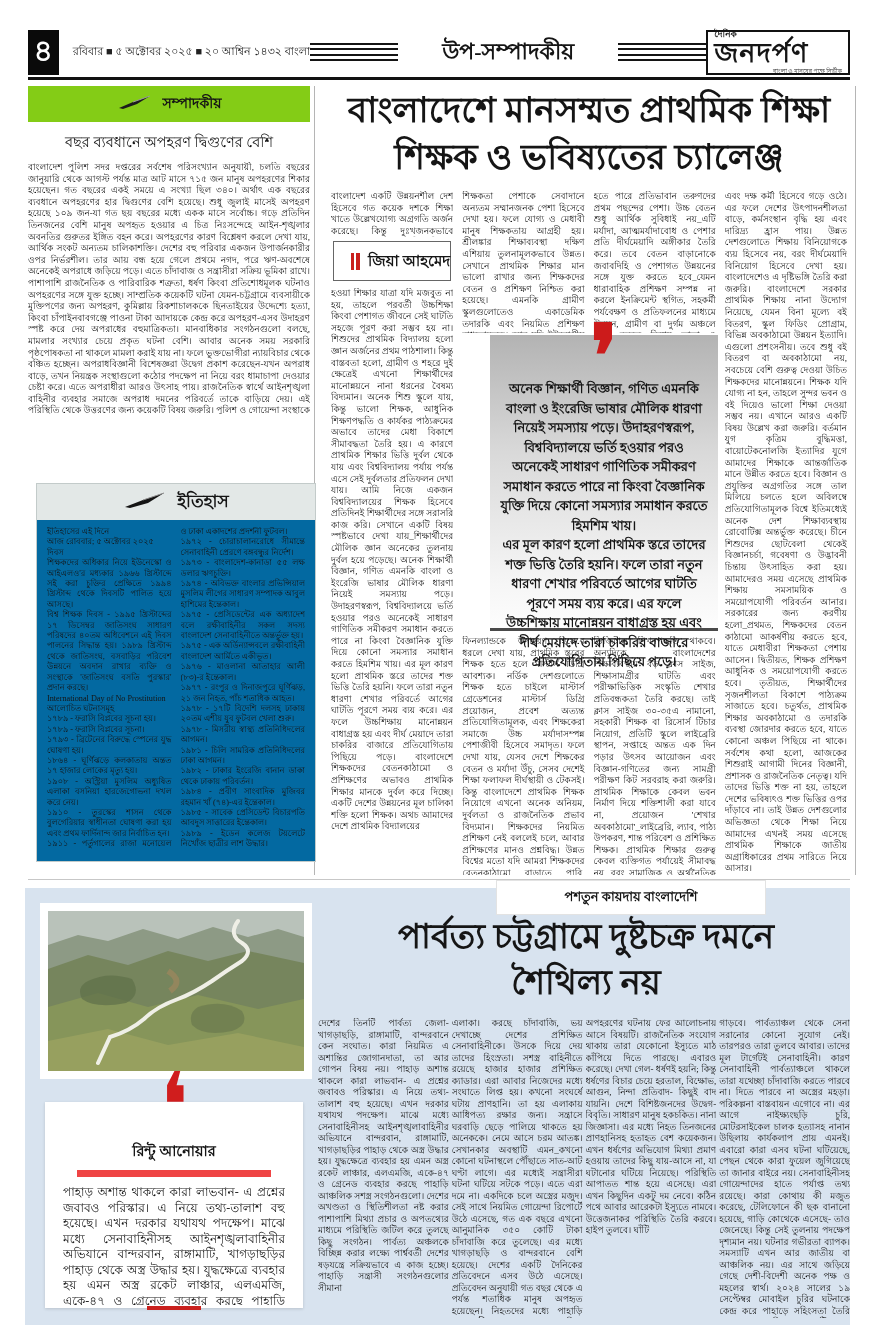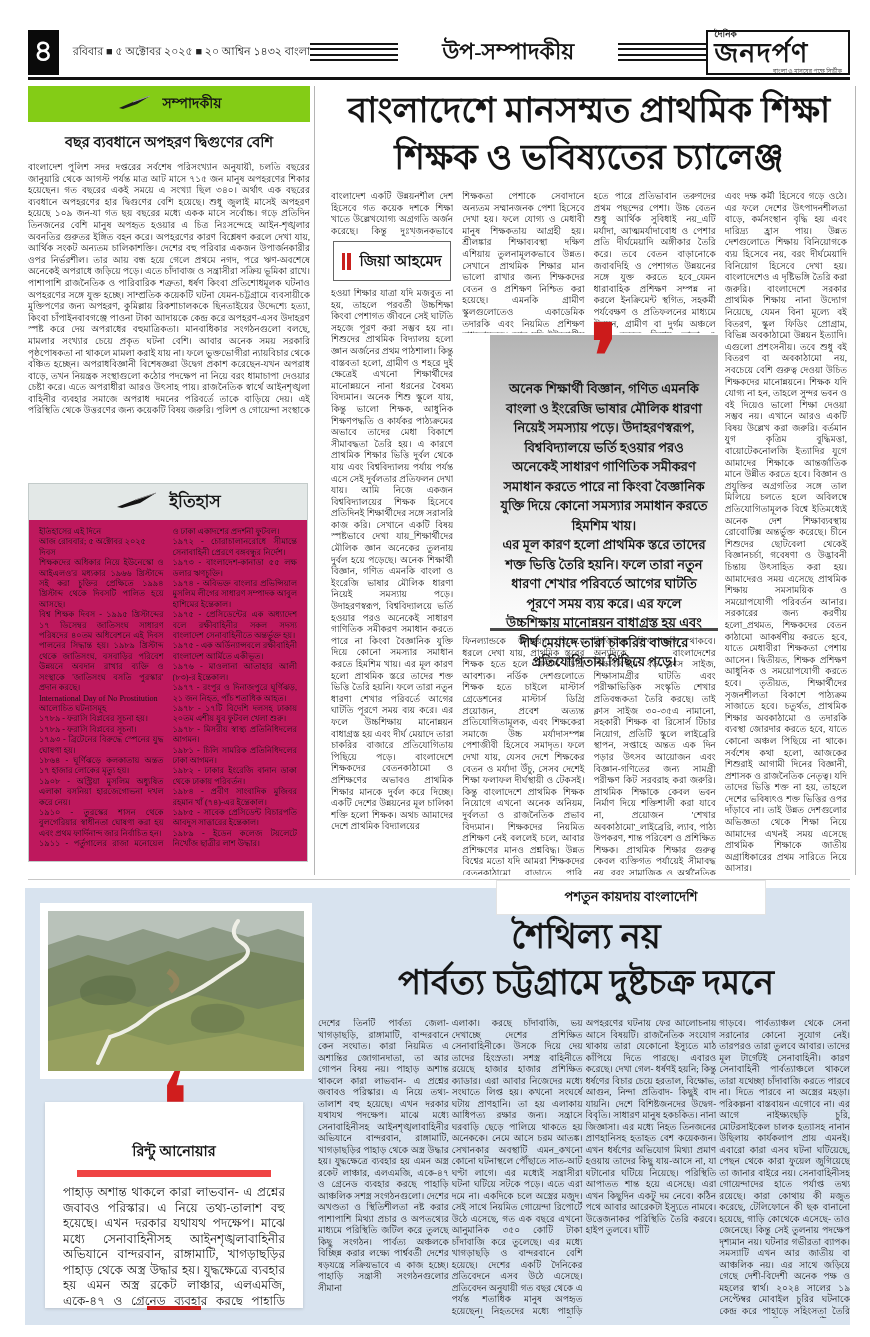--- a/index.html
+++ b/index.html
@@ -20,21 +20,21 @@
   .logo-tag{font-size:6px;text-align:right;color:#333;line-height:1;}
   .header-rule{position:absolute;left:28px;top:77px;width:822px;height:3px;background:#111;}
   .vrule{position:absolute;width:1px;background:#b5b5b5;top:86px;height:789px;}
   .vrule.left{left:314px;} .vrule.right{left:855px;}
   .divider{position:absolute;left:28px;top:879px;width:822px;height:1px;background:#c7c7c7;}
 
   
   .editorial{position:absolute;left:28px;top:86px;width:282px;}
   .ed-head{height:36px;display:flex;align-items:center;justify-content:center;gap:10px;
            font-size:14px;font-weight:bold;}
-  .ed-kicker{margin-top:9px;font-size:14.5px;font-weight:bold;text-align:center;}
+  .ed-kicker{margin-top:9px;font-size:14.5px;font-weight:normal;text-align:center;}
   .ed-headline{font-size:24px;font-weight:bold;text-align:center;line-height:1.22;margin-top:2px;}
   .body-sm{font-size:9px;line-height:11.6px;text-align:justify;}
   .ed-body{margin-top:7px;height:252px;overflow:hidden;}
 
   
   .history{position:absolute;left:28px;top:483px;width:280px;height:379px;
            border:1px solid #c3cbca;box-sizing:border-box;}
   .hist-head{height:36px;margin:0;display:flex;align-items:center;justify-content:center;gap:10px;
              font-size:17px;font-weight:bold;}
   .hist-cols{display:flex;gap:9px;padding:7px 10px;height:322px;overflow:hidden;}
@@ -42,21 +42,21 @@
   .hist-item{margin:0;}
 
   
   .ma-headline{position:absolute;left:330px;top:88px;width:518px;text-align:center;
                font-size:35px;font-weight:bold;line-height:1.33;}
   .ma-cols{position:absolute;left:331px;top:191px;width:516px;height:684px;display:flex;gap:9px;}
   .ma-col{flex:1;display:flex;flex-direction:column;overflow:hidden;}
   .blk{overflow:hidden;}
   .blk-a1{height:46px;}
   .byline-box{height:38px;border:1px solid #666;margin:4px 2px 7px;display:flex;align-items:center;
-              justify-content:center;gap:8px;font-size:15px;font-weight:bold;flex:none;}
+              justify-content:flex-end;gap:8px;font-size:15px;font-weight:bold;flex:none;}
   .red-bars{display:inline-block;width:9px;height:17px;
             background:linear-gradient(90deg,#c9201d 0 3.5px,#fff 3.5px 5.5px,#c9201d 5.5px 9px);}
   .blk-fill{flex:1;}
   .blk-a2{height:142px;}
   .q-spacer{height:303px;flex:none;}
 
   .pullquote{position:absolute;left:159px;top:144px;width:228px;height:296px;box-sizing:border-box;
              background:linear-gradient(180deg,#b3b3b3 0%,#d9d9d9 40%,#f6f6f6 85%,#fdfdfd 100%);
              border-bottom:3px solid #4a4a4a;text-align:center;padding:44px 10px 0;
              font-weight:bold;font-size:13px;line-height:1.5;}
@@ -116,21 +116,21 @@
             <path d="M2 14 L16 8 L33 2 L20 10 L6 15 Z" fill="#1c1c1c"></path>
             <path d="M16 8 L33 2" stroke="#9a9a9a" stroke-width="1" fill="none"></path>
           </svg>
       </span>
       <span>সম্পাদকীয়</span>
     </div>
     <div class="ed-kicker">বছর ব্যবধানে অপহরণ দ্বিগুণের বেশি</div>
     <div class="ed-body body-sm">বাংলাদেশ পুলিশ সদর দপ্তরের সর্বশেষ পরিসংখ্যান অনুযায়ী, চলতি বছরের জানুয়ারি থেকে আগস্ট পর্যন্ত মাত্র আট মাসে ৭১৫ জন মানুষ অপহরণের শিকার হয়েছেন। গত বছরের একই সময়ে এ সংখ্যা ছিল ৩৪০। অর্থাৎ এক বছরের ব্যবধানে অপহরণের হার দ্বিগুণের বেশি হয়েছে। শুধু জুলাই মাসেই অপহরণ হয়েছে ১০৯ জন-যা গত ছয় বছরের মধ্যে একক মাসে সর্বোচ্চ। গড়ে প্রতিদিন তিনজনের বেশি মানুষ অপহৃত হওয়ার এ চিত্র নিঃসন্দেহে আইন-শৃঙ্খলার অবনতির গুরুতর ইঙ্গিত বহন করে। অপহরণের কারণ বিশ্লেষণ করলে দেখা যায়, আর্থিক সংকট অন্যতম চালিকাশক্তি। দেশের বহু পরিবার একজন উপার্জনকারীর ওপর নির্ভরশীল। তার আয় বন্ধ হয়ে গেলে প্রথমে নগদ, পরে ঋণ-অবশেষে অনেকেই অপরাধে জড়িয়ে পড়ে। এতে চাঁদাবাজ ও সন্ত্রাসীরা সক্রিয় ভূমিকা রাখে। পাশাপাশি রাজনৈতিক ও পারিবারিক শত্রুতা, ধর্ষণ কিংবা প্রতিশোধমূলক ঘটনাও অপহরণের সঙ্গে যুক্ত হচ্ছে। সাম্প্রতিক কয়েকটি ঘটনা যেমন-চট্টগ্রামে ব্যবসায়ীকে মুক্তিপণের জন্য অপহরণ, কুমিল্লায় রিকশাচালককে ছিনতাইয়ের উদ্দেশ্যে হত্যা, কিংবা চাঁপাইনবাবগঞ্জে পাওনা টাকা আদায়কে কেন্দ্র করে অপহরণ-এসব উদাহরণ স্পষ্ট করে দেয় অপরাধের বহুমাত্রিকতা। মানবাধিকার সংগঠনগুলো বলছে, মামলার সংখ্যার চেয়ে প্রকৃত ঘটনা বেশি। আবার অনেক সময় সরকারি পৃষ্ঠপোষকতা না থাকলে মামলা করাই যায় না। ফলে ভুক্তভোগীরা ন্যায়বিচার থেকে বঞ্চিত হচ্ছেন। অপরাধবিজ্ঞানী বিশেষজ্ঞরা উদ্বেগ প্রকাশ করেছেন-যখন অপরাধ বাড়ে, তখন নিয়ন্ত্রক সংস্থাগুলো কঠোর পদক্ষেপ না নিয়ে বরং ধামাচাপা দেওয়ার চেষ্টা করে। এতে অপরাধীরা আরও উৎসাহ পায়। রাজনৈতিক স্বার্থে আইনশৃঙ্খলা বাহিনীর ব্যবহার সমাজে অপরাধ দমনের পরিবর্তে তাকে বাড়িয়ে দেয়। এই পরিস্থিতি থেকে উত্তরণের জন্য কয়েকটি বিষয় জরুরি। পুলিশ ও গোয়েন্দা সংস্থাকে রাজনৈতিক প্রভাবমুক্ত করে পেশাদারিত্বের ভিত্তিতে কাজ করতে হবে। এছাড়াও মামলার তদন্ত ও বিচার প্রক্রিয়ায় গতি আনতে হবে, যাতে অপরাধীরা শাস্তি এড়াতে না পারে। পাশাপাশি বেকারত্ব ও অর্থনৈতিক সংকট কমানোর দিকে সরকারকে মনোযোগী হতে হবে-কারণ কর্মহীনতা অপরাধ বৃদ্ধির পেছনে বড় কারণ হিসেবে চিহ্নিত হয়েছে।</div>
   </section>
 
-  <section class="history" style="background:#be185d;">
+  <section class="history" style="background:#0369a1;margin-left:8px;">
     <div class="hist-head" style="background:#e3e8e7;">
       <span>
         <svg width="44" height="18" viewBox="0 0 44 18">
             <path d="M2 16 L20 9 L41 2 L25 12 L7 17 Z" fill="#141414"></path>
             <path d="M20 9 L41 2" stroke="#8d8d8d" stroke-width="1" fill="none"></path>
           </svg>
       </span>
       <span>ইতিহাস</span>
     </div>
     <div class="hist-cols">
@@ -208,22 +208,22 @@
     <div class="pullquote">
       <div class="pq-mark">❜</div>
       <div>অনেক শিক্ষার্থী বিজ্ঞান, গণিত এমনকি বাংলা ও ইংরেজি ভাষার মৌলিক ধারণা নিয়েই সমস্যায় পড়ে। উদাহরণস্বরূপ, বিশ্ববিদ্যালয়ে ভর্তি হওয়ার পরও অনেকেই সাধারণ গাণিতিক সমীকরণ সমাধান করতে পারে না কিংবা বৈজ্ঞানিক যুক্তি দিয়ে কোনো সমস্যার সমাধান করতে হিমশিম খায়।</div>
       <div class="pq-p2">এর মূল কারণ হলো প্রাথমিক স্তরে তাদের শক্ত ভিত্তি তৈরি হয়নি। ফলে তারা নতুন ধারণা শেখার পরিবর্তে আগের ঘাটতি পূরণে সময় ব্যয় করে। এর ফলে উচ্চশিক্ষায় মানোন্নয়ন বাধাগ্রস্ত হয় এবং দীর্ঘ মেয়াদে তারা চাকরির বাজারে প্রতিযোগিতায় পিছিয়ে পড়ে।</div>
     </div>
   </div>
 
   <section class="bottom">
     <div class="bt-kicker">পশতুন কায়দায় বাংলাদেশি</div>
     <h2 class="bt-headline" style="margin:0;">
+      <div>পার্বত্য চট্টগ্রামে দুষ্টচক্র দমনে</div>
       <div>শৈথিল্য নয়</div>
-      <div>পার্বত্য চট্টগ্রামে দুষ্টচক্র দমনে</div>
     </h2>
 
     <div class="photo-frame">
       <div class="photo">
         <svg width="100%" height="100%" viewBox="0 0 256 160" preserveAspectRatio="none">
           <rect x="0" y="0" width="256" height="160" fill="#aab3a4"></rect>
           <rect x="0" y="0" width="256" height="34" fill="#b9c2ba"></rect>
           <path d="M0 34 L30 24 L60 30 L95 18 L130 28 L165 16 L200 26 L230 18 L256 26 L256 60 L0 60 Z" fill="#8d9a85"></path>
           <path d="M0 58 L40 44 L80 54 L120 40 L160 50 L200 40 L256 52 L256 100 L0 100 Z" fill="#76855d"></path>
           <path d="M0 96 L50 82 L100 96 L150 84 L210 98 L256 88 L256 160 L0 160 Z" fill="#86955a"></path>

